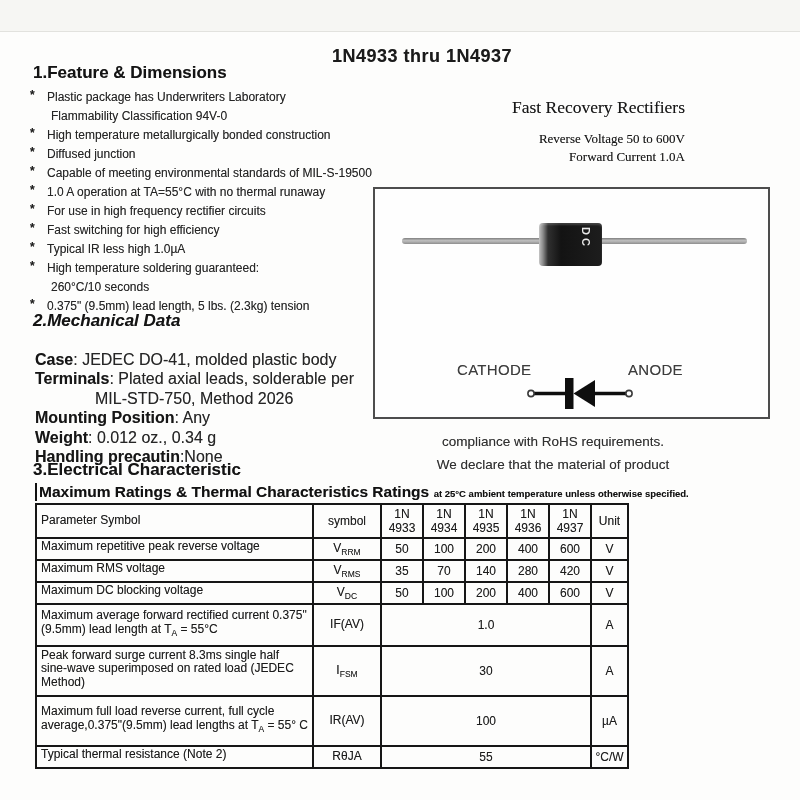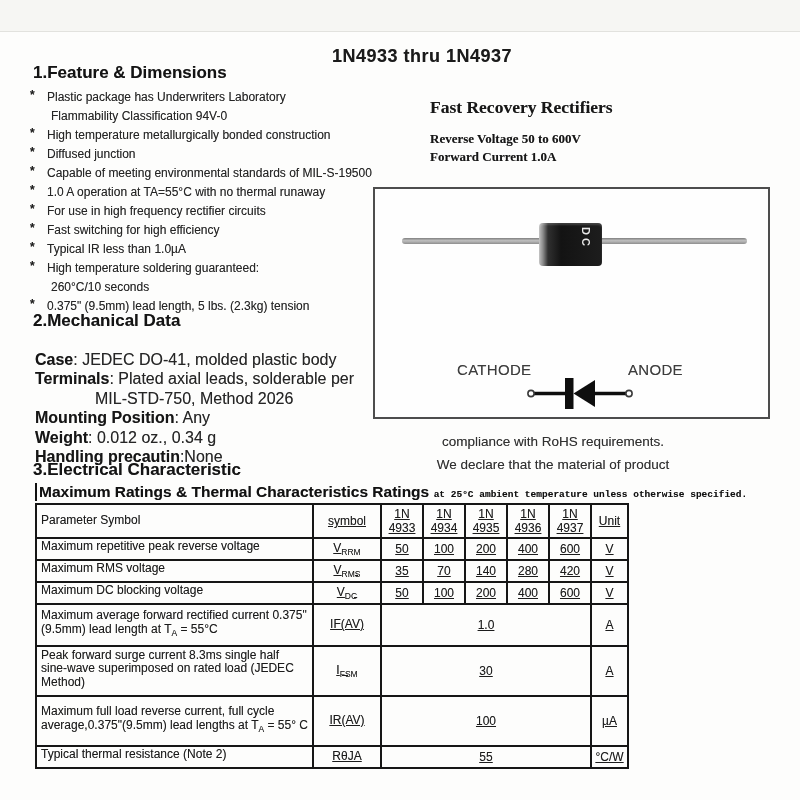--- a/index.html
+++ b/index.html
@@ -8,47 +8,47 @@
     position:relative; width:800px; height:800px; background:#fdfdfc;
     font-family:"Liberation Sans","DejaVu Sans",sans-serif; color:#262626;
     overflow:hidden; text-shadow:0 0 .5px rgba(45,45,45,.45);
   }
   .topband { position:absolute; left:0; top:0; width:800px; height:32px;
     background:#f6f6f3; border-bottom:1px solid #e2e2de; }
   .doc-title { position:absolute; left:44px; top:46px; width:756px;
     text-align:center; font-size:18px; font-weight:bold; color:#1b1b1b; letter-spacing:.5px; }
   .sec-head { position:absolute; font-size:17px; font-weight:bold; color:#141414; }
   #feat-head { left:33px; top:63px; }
-  #mech-head { left:33px; top:311px; }
+  #mech-head { left:33px; top:311px;font-style:italic; }
   #elec-head { left:33px; top:460px; }
 
   .flist { position:absolute; left:30px; top:88px; width:390px; font-size:12px; line-height:19px; }
   .fl { display:flex; }
   .fl .bul { width:17px; font-weight:bold; font-size:12px; position:relative; top:-2px; color:#1e1e1e; }
   .fl.cont { padding-left:21px;align-items:flex-end; }
 
   .mlist { position:absolute; left:35px; top:350px; width:390px; font-size:16px; line-height:19.4px; }
   .ml b { color:#161616; }
   .ml.ind { padding-left:60px; }
 
   .ratings { position:absolute; left:35px; top:483px; width:750px;
     border-left:2px solid #111; padding-left:2px; white-space:nowrap; }
   .ratings .rt { font-size:15.5px; font-weight:bold; color:#111; }
-  .ratings .rn { font-size:9.5px; font-weight:bold; color:#111;font-family:Liberation Mono, monospace; }
+  .ratings .rn { font-size:9.5px; font-weight:bold; color:#111; }
 
   table.ratings-table { position:absolute; left:35px; top:503px; width:592px;
     border-collapse:collapse; table-layout:fixed; font-size:12px; color:#1c1c1c; }
   .ratings-table td { border:2px solid #161616; padding:1px 4px; vertical-align:middle; }
   .ratings-table td.pl { text-align:left; line-height:13.5px;margin-left:12px; }
-  .ratings-table td.c  { text-align:center; padding:1px 1px;text-decoration:underline; }
+  .ratings-table td.c  { text-align:center; padding:1px 1px; }
   .ratings-table sub { font-size:8.5px; }
   .ratings-table .blk { display:block; line-height:14px; }
 
-  .promo { position:absolute; left:430px; top:97px; width:255px; text-align:left;
-    font-family:"Liberation Serif","DejaVu Serif",serif; font-weight:bold; color:#171717; }
+  .promo { position:absolute; left:430px; top:97px; width:255px; text-align:right;
+    font-family:"Liberation Serif","DejaVu Serif",serif; font-weight:normal; color:#171717; }
   .promo .pt { font-size:17.5px; }
   .promo .p1 { font-size:13px; margin-top:12px; line-height:18px; }
   .promo .p2 { font-size:13px; line-height:18px; }
 
   .pkgbox { position:absolute; left:373px; top:187px; width:397px; height:232px;
     border:2px solid #4d4d4d; background:#fefefe; }
   .lead { position:absolute; left:27px; top:49px; width:345px; height:6px; border-radius:3px;
     background:linear-gradient(180deg,#7e7e7e,#c0c0c0 45%,#8d8d8d); }
   .dbody { position:absolute; left:164px; top:34px; width:63px; height:43px; border-radius:4px;
     background:linear-gradient(90deg,#c2c2c2 0px,#8a8a8a 4px,#303030 9px,#131313 22px,#1d1d1d 100%);
@@ -100,21 +100,21 @@
     <div class="fl">
         <span class="bul">*</span>
         <span>For use in high frequency rectifier circuits</span>
       </div>
     <div class="fl">
         <span class="bul">*</span>
         <span>Fast switching for high efficiency</span>
       </div>
     <div class="fl">
         <span class="bul">*</span>
-        <span>Typical IR less than 1.0µA</span>
+        <span>Typical IR less high 1.0µA</span>
       </div>
     <div class="fl">
         <span class="bul">*</span>
         <span>High temperature soldering guaranteed:</span>
       </div>
     <div class="fl cont">
         <span>260°C/10 seconds</span>
       </div>
     <div class="fl">
         <span class="bul">*</span>

